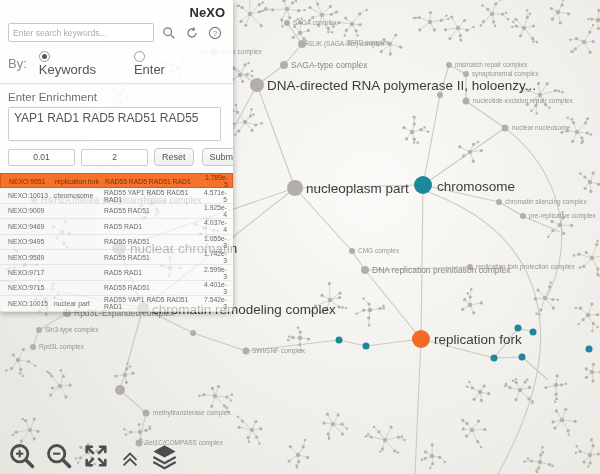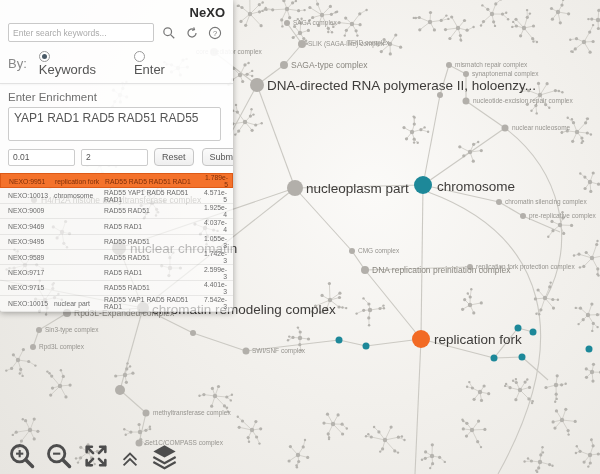--- a/index.html
+++ b/index.html
@@ -28,21 +28,21 @@
         display:inline-block;position:relative;background:#fff;}
   .radio-circle.sel::after{content:"";position:absolute;left:2px;top:2px;width:5px;height:5px;
         border-radius:50%;background:#4a5a66;}
   .divider{border-bottom:1px solid #e2e2e2;box-shadow:0 1px 2px rgba(0,0,0,0.05);margin-top:2px;}
   .section-heading{font-size:11.5px;color:#6e6e6e;padding:7px 8px 4px 8px;}
   .panel-top textarea{display:block;margin:0 8px;width:201px;height:26px;resize:none;
         border:1px solid #ccc;border-radius:2px;font-size:12px;color:#555;padding:3px 5px;
         font-family:"Liberation Sans",sans-serif;outline:none;background:#fff;}
   .controls-row{display:flex;align-items:center;padding:7px 8px 7px 8px;gap:6px;}
   .controls-row .num{width:57px;height:13px;border:1px solid #ccc;border-radius:2px;
-        font-size:8.5px;padding:1px 4px;color:#555;font-family:"Liberation Sans",sans-serif;outline:none;}
+        font-size:8.5px;padding:1px 4px;color:#555;font-family:"Liberation Sans",sans-serif;outline:none;text-align:center;}
   .btn{height:18px;border:1px solid #c6c6c6;border-radius:4px;background:linear-gradient(#fbfbfb,#efefef);
         font-size:9px;color:#555;padding:0 7px;cursor:pointer;font-family:"Liberation Sans",sans-serif;}
   .btn:last-child{margin-left:2px;}
 
   
   .results{background:rgba(255,255,255,0.35);}
   .rrow{display:grid;grid-template-columns:46px 50px 100px 1fr;align-items:center;
         height:14.4px;font-size:6.8px;color:#6b6b6b;padding:0 6px 0 8px;
         border-bottom:1px solid rgba(0,0,0,0.07);background:rgba(255,255,255,0.45);cursor:pointer;}
   .rrow .pv{text-align:right;}

